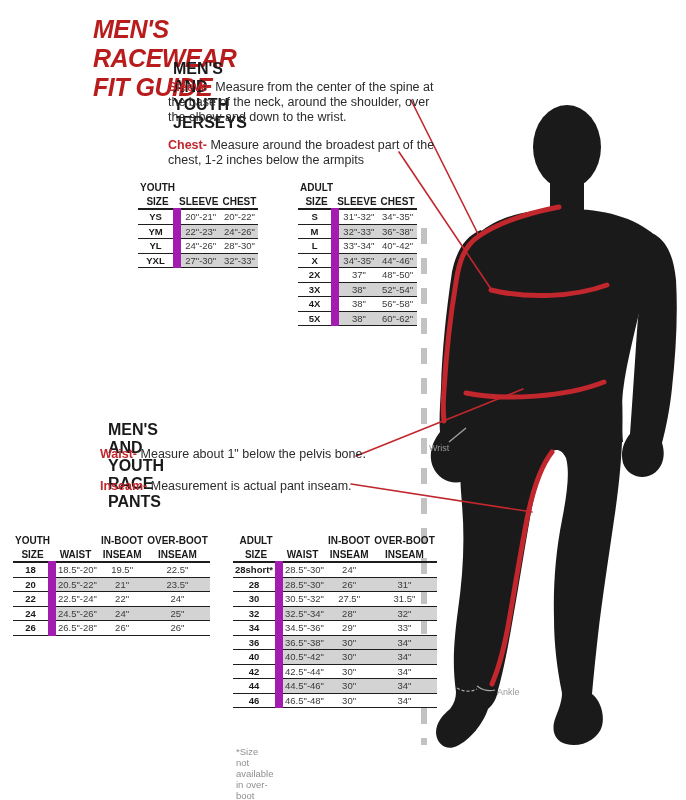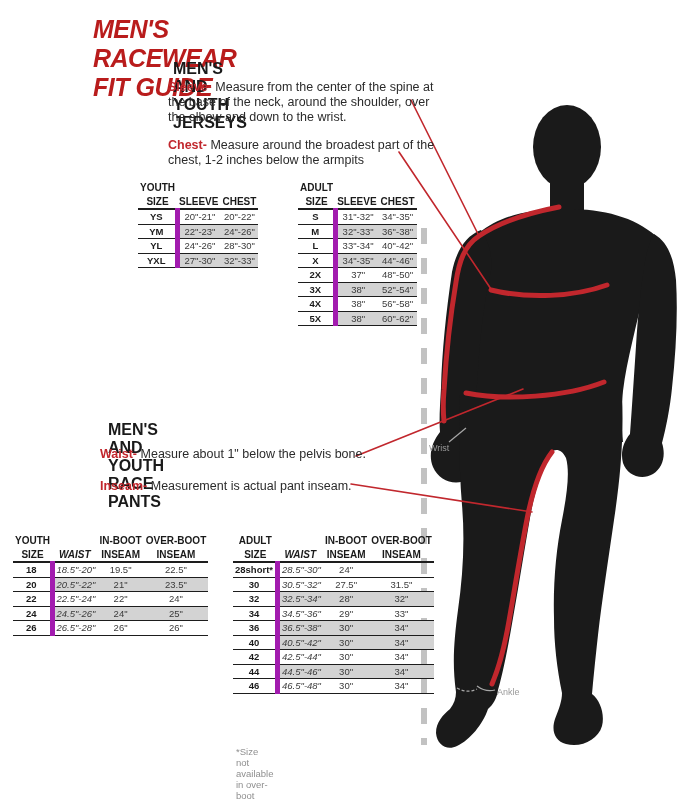--- a/index.html
+++ b/index.html
@@ -11,27 +11,27 @@
   h1.title{margin:0;font-size:25px;font-weight:bold;font-style:italic;letter-spacing:-0.5px;color:#b91c1c;}
   h2.sect{margin:8px;font-size:16px;font-weight:bold;color:#1a1a1a;}
   p.desc{margin:0;font-size:12.5px;line-height:15px;color:#2b2b2b;}
   p.desc .red{color:#c1272d;font-weight:bold;}
   .footnote{font-size:9.5px;color:#8f8f8f;}
   .tbl{position:absolute;border-collapse:collapse;table-layout:fixed;}
   .tbl th{font-size:10px;font-weight:bold;padding:0 2px;height:14px;text-align:center;color:#1a1a1a;white-space:nowrap;}
   .tbl tr.hdr-top th{height:13px;border:none;}
   .tbl tr.hdr-bottom th{border-bottom:2px solid #1d1d1d;}
   .tbl td{font-size:9.5px;padding:0 2px;height:13.5px;text-align:center;border-bottom:1.4px solid #1d1d1d;color:#3a3a3a;white-space:nowrap;}
-  .tbl td.size-col{font-weight:bold;border-right:5px solid #a21caf;color:#1a1a1a;}
+  .tbl td.size-col{font-weight:bold;border-right:8px solid #a21caf;color:#1a1a1a;}
   .tbl tr.alt td:not(.size-col){background:#d3d3d3;}
   .tbl-jersey th:nth-child(1),.tbl-jersey td:nth-child(1){width:46px;}
   .tbl-jersey th:nth-child(2),.tbl-jersey td:nth-child(2){width:56px;}
   .tbl-jersey th:nth-child(3),.tbl-jersey td:nth-child(3){width:55px;margin-left:14px;}
   .tbl-pants th:nth-child(1),.tbl-pants td:nth-child(1){width:48px;}
-  .tbl-pants th:nth-child(2),.tbl-pants td:nth-child(2){width:58px;font-style:italic;}
+  .tbl-pants th:nth-child(2),.tbl-pants td:nth-child(2){width:58px;}
   .tbl-pants th:nth-child(3),.tbl-pants td:nth-child(3){width:50px;}
   .tbl-pants th:nth-child(4),.tbl-pants td:nth-child(4){width:60px;}
   .fig-label{font-family:"Liberation Sans",sans-serif;font-size:9px;fill:#9a9a9a;}
 </style>
 </head>
 <body>
 
 <svg id="figure-svg" width="686" height="800" viewBox="0 0 686 800">
 
   <path d="M424,228 L424,745" stroke="#c2c2c2" stroke-width="6" fill="none" stroke-dasharray="16 14"></path>
@@ -252,20 +252,26 @@
           <th>INSEAM</th>
         </tr>
       </thead>
       <tbody>
         <tr>
           <td class="size-col">28short*</td>
           <td>28.5"-30"</td>
           <td>24"</td>
           <td></td>
         </tr>
+        <tr class="alt">
+          <td class="size-col">28</td>
+          <td>28.5"-30"</td>
+          <td>26"</td>
+          <td>31"</td>
+        </tr>
         <tr>
           <td class="size-col">30</td>
           <td>30.5"-32"</td>
           <td>27.5"</td>
           <td>31.5"</td>
         </tr>
         <tr class="alt">
           <td class="size-col">32</td>
           <td>32.5"-34"</td>
           <td>28"</td>

